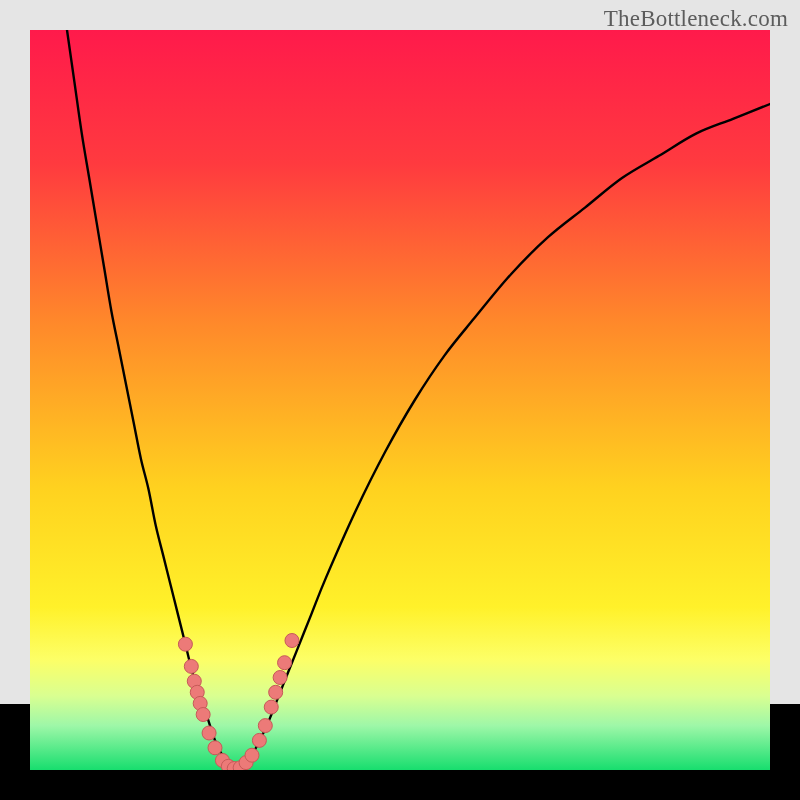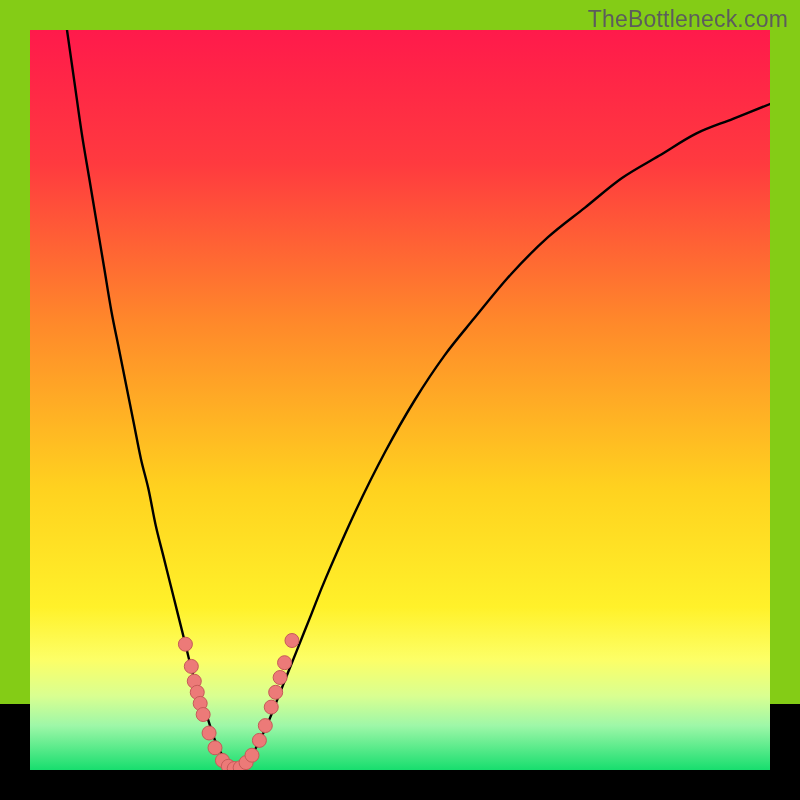--- a/index.html
+++ b/index.html
@@ -8,21 +8,22 @@
     width: 800px;
     height: 800px;
     overflow: hidden;
     background: #000;
     font-family: Arial, Helvetica, sans-serif;
   }
   .frame {
     position: absolute;
     left: 0; top: 0;
     width: 800px; height: 704px;
-    background: #84cc16;
+    background: #e5e5e5;
+    font-family: Liberation Serif, serif;
   }
   .plot {
     position: absolute;
     left: 30px;
     top: 30px;
     width: 740px;
     height: 740px;
     overflow: hidden;
   }
   .gradient {

